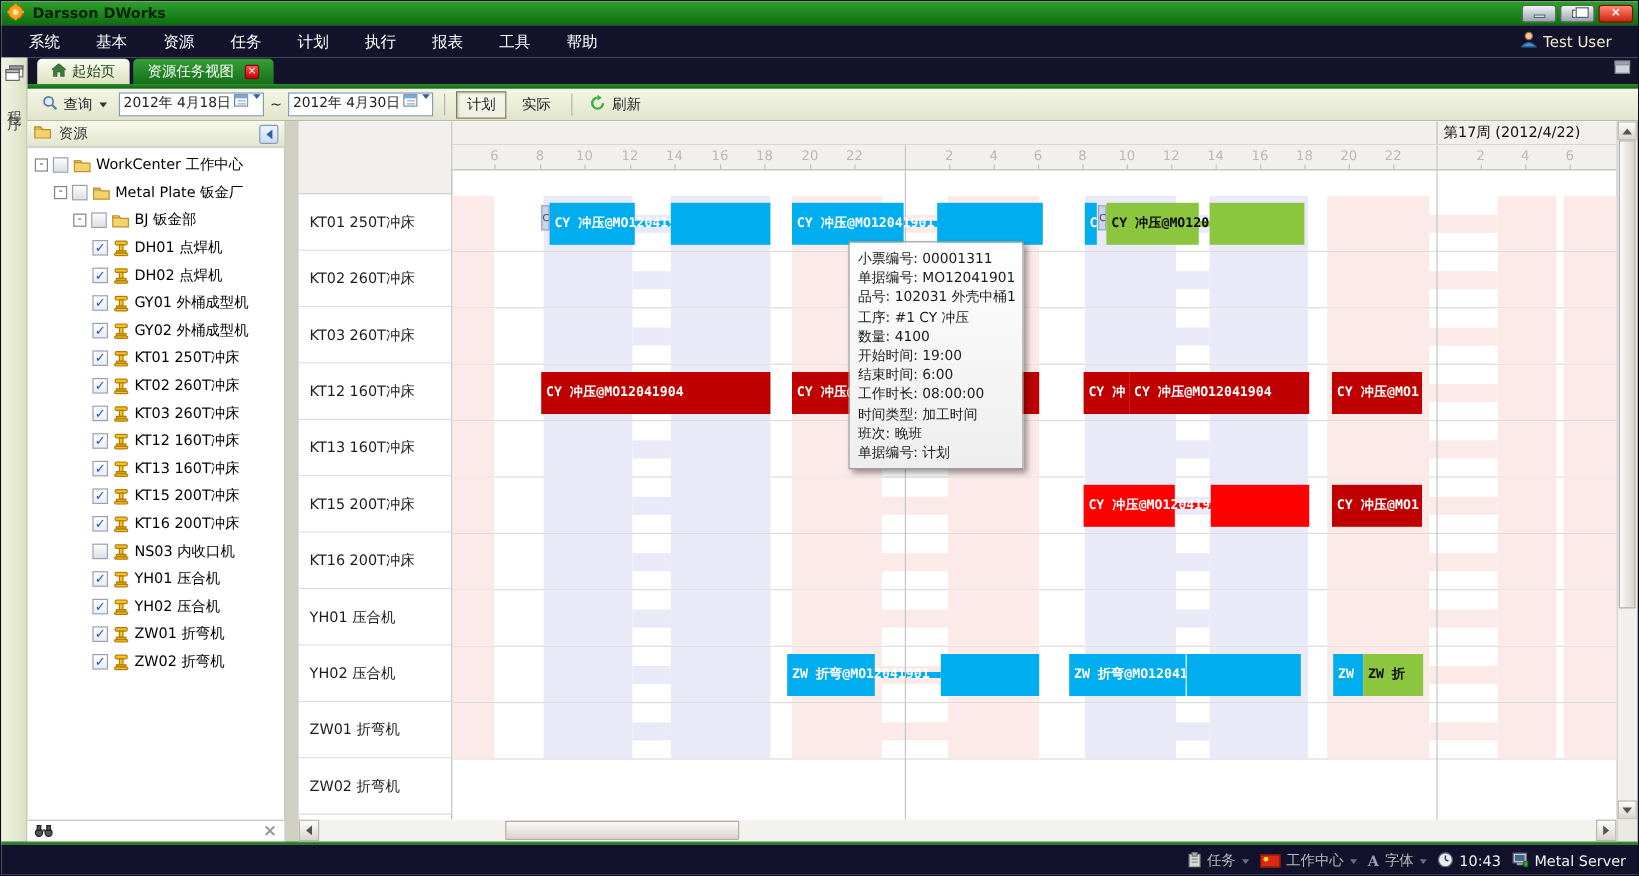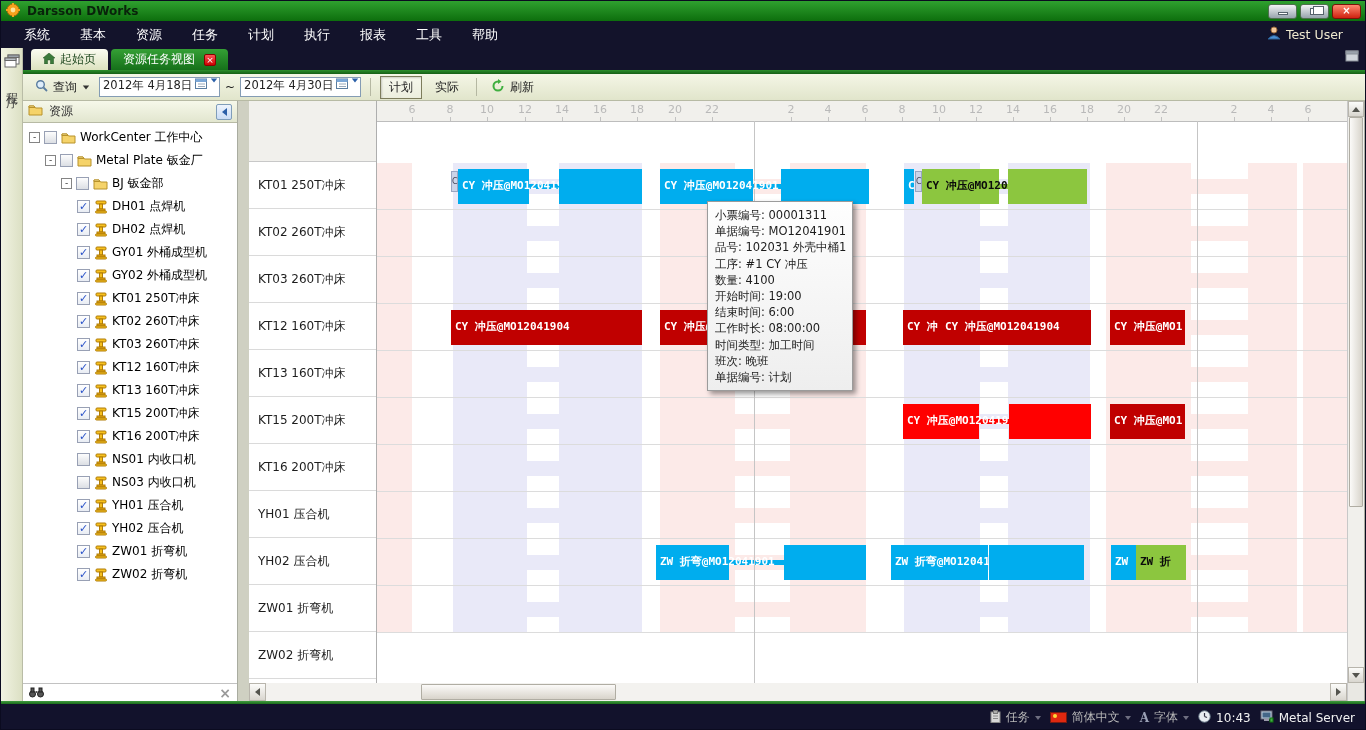--- a/index.html
+++ b/index.html
@@ -445,32 +445,20 @@
               <div class="trow" style="padding-left: 54px;">
                 <div class="cbox off"></div>
                 <span style="display: flex;">
                   <svg width="14" height="14" viewBox="0 0 14 14">
                     <rect x="2" y="1" width="10" height="3" rx="1" fill="#f7c11e" stroke="#b07d08"></rect>
                     <rect x="5.5" y="4" width="3" height="5" fill="#f7c11e" stroke="#b07d08"></rect>
                     <rect x="3" y="9" width="8" height="2" fill="#e8a80c" stroke="#b07d08"></rect>
                     <rect x="1.5" y="11" width="11" height="2" rx="1" fill="#f7c11e" stroke="#b07d08"></rect>
                   </svg>
                 </span>
-                <span>NS01 内收口机</span>
-              </div>
-              <div class="trow" style="padding-left: 54px;">
-                <div class="cbox off"></div>
-                <span style="display: flex;">
-                  <svg width="14" height="14" viewBox="0 0 14 14">
-                    <rect x="2" y="1" width="10" height="3" rx="1" fill="#f7c11e" stroke="#b07d08"></rect>
-                    <rect x="5.5" y="4" width="3" height="5" fill="#f7c11e" stroke="#b07d08"></rect>
-                    <rect x="3" y="9" width="8" height="2" fill="#e8a80c" stroke="#b07d08"></rect>
-                    <rect x="1.5" y="11" width="11" height="2" rx="1" fill="#f7c11e" stroke="#b07d08"></rect>
-                  </svg>
-                </span>
                 <span>NS03 内收口机</span>
               </div>
               <div class="trow" style="padding-left: 54px;">
                 <div class="cbox">✓</div>
                 <span style="display: flex;">
                   <svg width="14" height="14" viewBox="0 0 14 14">
                     <rect x="2" y="1" width="10" height="3" rx="1" fill="#f7c11e" stroke="#b07d08"></rect>
                     <rect x="5.5" y="4" width="3" height="5" fill="#f7c11e" stroke="#b07d08"></rect>
                     <rect x="3" y="9" width="8" height="2" fill="#e8a80c" stroke="#b07d08"></rect>
                     <rect x="1.5" y="11" width="11" height="2" rx="1" fill="#f7c11e" stroke="#b07d08"></rect>
@@ -543,20 +531,23 @@
                   <div class="lrow">KT13 160T冲床</div>
                   <div class="lrow">KT15 200T冲床</div>
                   <div class="lrow">KT16 200T冲床</div>
                   <div class="lrow">YH01 压合机</div>
                   <div class="lrow">YH02 压合机</div>
                   <div class="lrow">ZW01 折弯机</div>
                   <div class="lrow">ZW02 折弯机</div>
                 </div>
             </div>
             <div id="viewport">
+              <div id="hrow1">
+                <div id="weekcell" style="left: 820px;">第17周 (2012/4/22)</div>
+              </div>
               <div id="hrow3">
                   <span class="htick" style="left: 35px;">6</span>
                   <div class="tickmark" style="left: 35px;"></div>
                   <span class="htick" style="left: 73px;">8</span>
                   <div class="tickmark" style="left: 73px;"></div>
                   <span class="htick" style="left: 110px;">10</span>
                   <div class="tickmark" style="left: 110px;"></div>
                   <span class="htick" style="left: 148px;">12</span>
                   <div class="tickmark" style="left: 148px;"></div>
                   <span class="htick" style="left: 185px;">14</span>
@@ -846,21 +837,21 @@
             <rect x="3.5" y="0.5" width="4" height="3" fill="#aaa" stroke="#777"></rect>
             <line x1="3" y1="6" x2="8" y2="6" stroke="#888"></line>
             <line x1="3" y1="8.5" x2="8" y2="8.5" stroke="#888"></line>
           </svg>
       </span>
       <span>任务</span>
       <span class="sarrow"></span>
     </div>
     <div class="sitem">
       <span class="flagbox"></span>
-      <span>简体中文</span>
+      <span>工作中心</span>
       <span class="sarrow"></span>
     </div>
     <div class="sitem">
       <span class="fonticon">A</span>
       <span>字体</span>
       <span class="sarrow"></span>
     </div>
     <div class="sitem swhite">
       <span>
         <svg width="13" height="13" viewBox="0 0 13 13">

